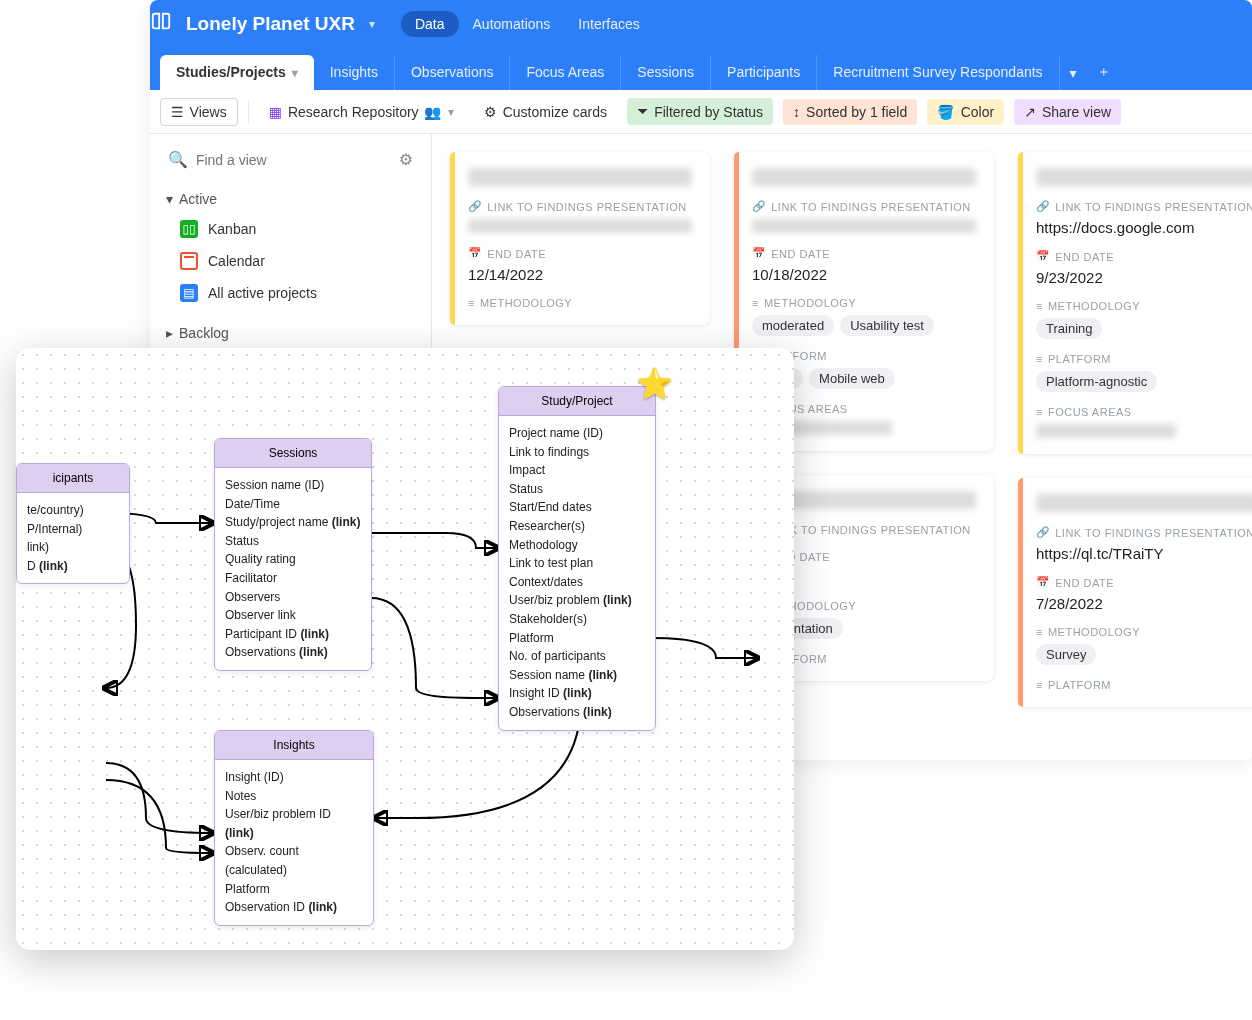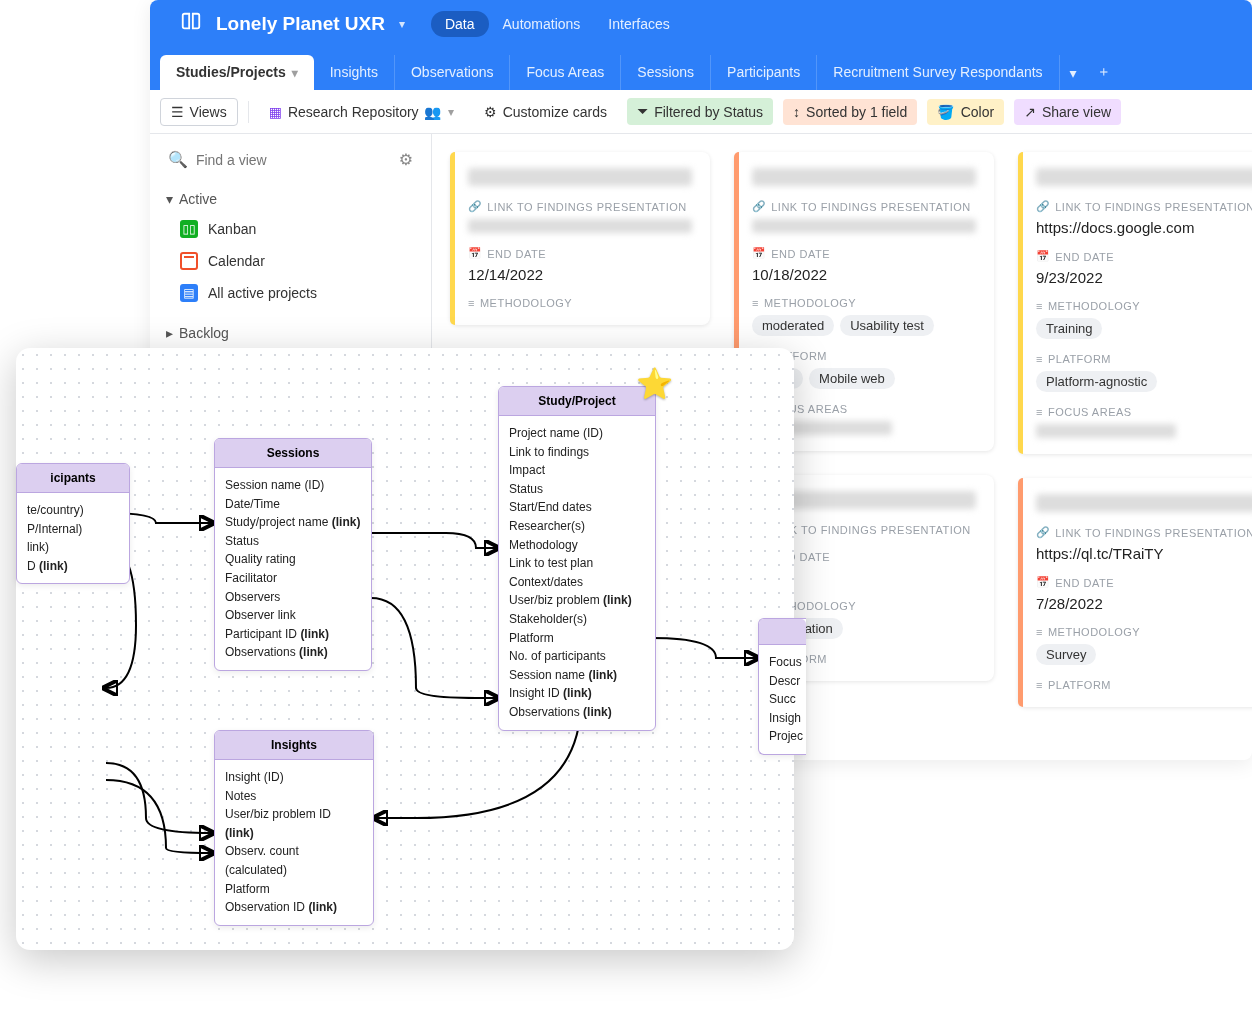--- a/index.html
+++ b/index.html
@@ -1,18 +1,18 @@
 <!DOCTYPE html>
 <html><head>
 <meta charset="utf-8">
 <style>
 *{box-sizing:border-box;margin:0;padding:0;font-family:-apple-system,BlinkMacSystemFont,"Segoe UI",Helvetica,Arial,sans-serif}
 body{background:#fff;width:1252px;height:1020px;position:relative;overflow:hidden}
 .airtable{position:absolute;top:0;left:150px;right:0;height:760px;border-radius:8px;overflow:hidden;box-shadow:0 4px 20px rgba(0,0,0,0.08);background:#fff}
-.topbar{background:#2d7ff9;color:#fff;height:48px;display:flex;align-items:center;padding:0 30px;gap:14px}
+.topbar{background:#2d7ff9;color:#fff;height:48px;display:flex;align-items:center;padding:0 0;gap:14px}
 .book-icon svg{stroke:#fff}
 .base-title{font-size:19px;font-weight:600}
 .chev{opacity:.8;font-size:12px}
 .top-tabs{display:flex;margin-left:12px}
 .top-tab{padding:5px 14px;border-radius:14px;font-size:14px;color:#e4efff;cursor:pointer}
 .top-tab.active{background:#1b5dc2;color:#fff}
 .table-tabs{background:#2d7ff9;height:42px;display:flex;align-items:flex-end;padding:0 10px}
 .table-tab{background:transparent;color:#e4efff;padding:9px 16px 10px;font-size:14px;border-right:1px solid rgba(255,255,255,.18);cursor:pointer;display:flex;align-items:flex-end;gap:6px}
 .table-tab.active{background:#fff;color:#333;border-radius:6px 6px 0 0;font-weight:600;border-right:0}
 .table-tab.icon-tab{padding:9px 10px;border-right:0}
@@ -49,21 +49,21 @@
 .fld-label{font-size:11px;letter-spacing:.5px;color:#9aa0a8;display:flex;align-items:center;gap:5px;text-transform:uppercase;font-weight:500}
 .fld-val{font-size:15px;color:#222}
 .blur-val{height:14px;background:#ddd;border-radius:3px;filter:blur(3px)}
 .pills{display:flex;flex-wrap:wrap;gap:6px}
 .pill{background:#eef0f3;border-radius:12px;padding:3px 10px;font-size:13px;color:#333}
 .fld{display:flex;flex-direction:column;gap:6px}
 
 
 .diagram{position:absolute;top:348px;left:16px;width:778px;height:602px;background:#fff;border-radius:14px;box-shadow:0 10px 40px rgba(0,0,0,0.22);background-image:radial-gradient(#d5d8de 1px,transparent 1px);background-size:14px 14px}
 .dbox{position:absolute;background:#fff;border:1px solid #bba6e0;border-radius:6px;box-shadow:0 2px 6px rgba(0,0,0,.08)}
-.dhead{background:#dccff0;text-align:center;font-weight:700;font-size:12px;padding:7px 14px;border-radius:5px 5px 0 0;border-bottom:1px solid #bba6e0}
+.dhead{background:#dccff0;text-align:center;font-weight:400;font-size:12px;padding:7px 14px;border-radius:5px 5px 0 0;border-bottom:1px solid #bba6e0}
 .dbody{padding:8px 10px;font-size:12px;color:#222;line-height:1.55}
 .dbody .lnk{font-weight:700}
 .star{position:absolute;font-size:30px;filter:drop-shadow(0 1px 1px rgba(0,0,0,.3))}
 .diagram svg{position:absolute;inset:0;width:100%;height:100%;pointer-events:none}
 .diagram path{stroke:#000;stroke-width:2;fill:none}
 .arrow{fill:#000}
 </style>
 </head>
 <body>
 
@@ -344,30 +344,20 @@
         <div>Stakeholder(s)</div>
         <div>Platform</div>
         <div>No. of participants</div>
         <div>Session name <span class="lnk">(link)</span></div>
         <div>Insight ID <span class="lnk">(link)</span></div>
         <div>Observations <span class="lnk">(link)</span></div>
       </div>
   </div>
   <div class="star" style="left:620px;top:18px">⭐</div>
 
-  <div class="dbox" style="left:742px;top:270px;width:48px;border-right:0;border-radius:6px 0 0 6px">
-    <div class="dhead" style="height:26px"></div>
-    <div class="dbody" id="db-focus" style="white-space:nowrap;overflow:hidden">
-        <div>Focus</div>
-        <div>Descr</div>
-        <div>Succ</div>
-        <div>Insigh</div>
-        <div>Projec</div>
-      </div>
-  </div>
 
 
   <div class="dbox" style="left:198px;top:382px;width:160px">
     <div class="dhead">Insights</div>
     <div class="dbody" id="db-insights">
         <div>Insight (ID)</div>
         <div>Notes</div>
         <div>User/biz problem ID <span class="lnk">(link)</span></div>
         <div>Observ. count (calculated)</div>
         <div>Platform</div>

